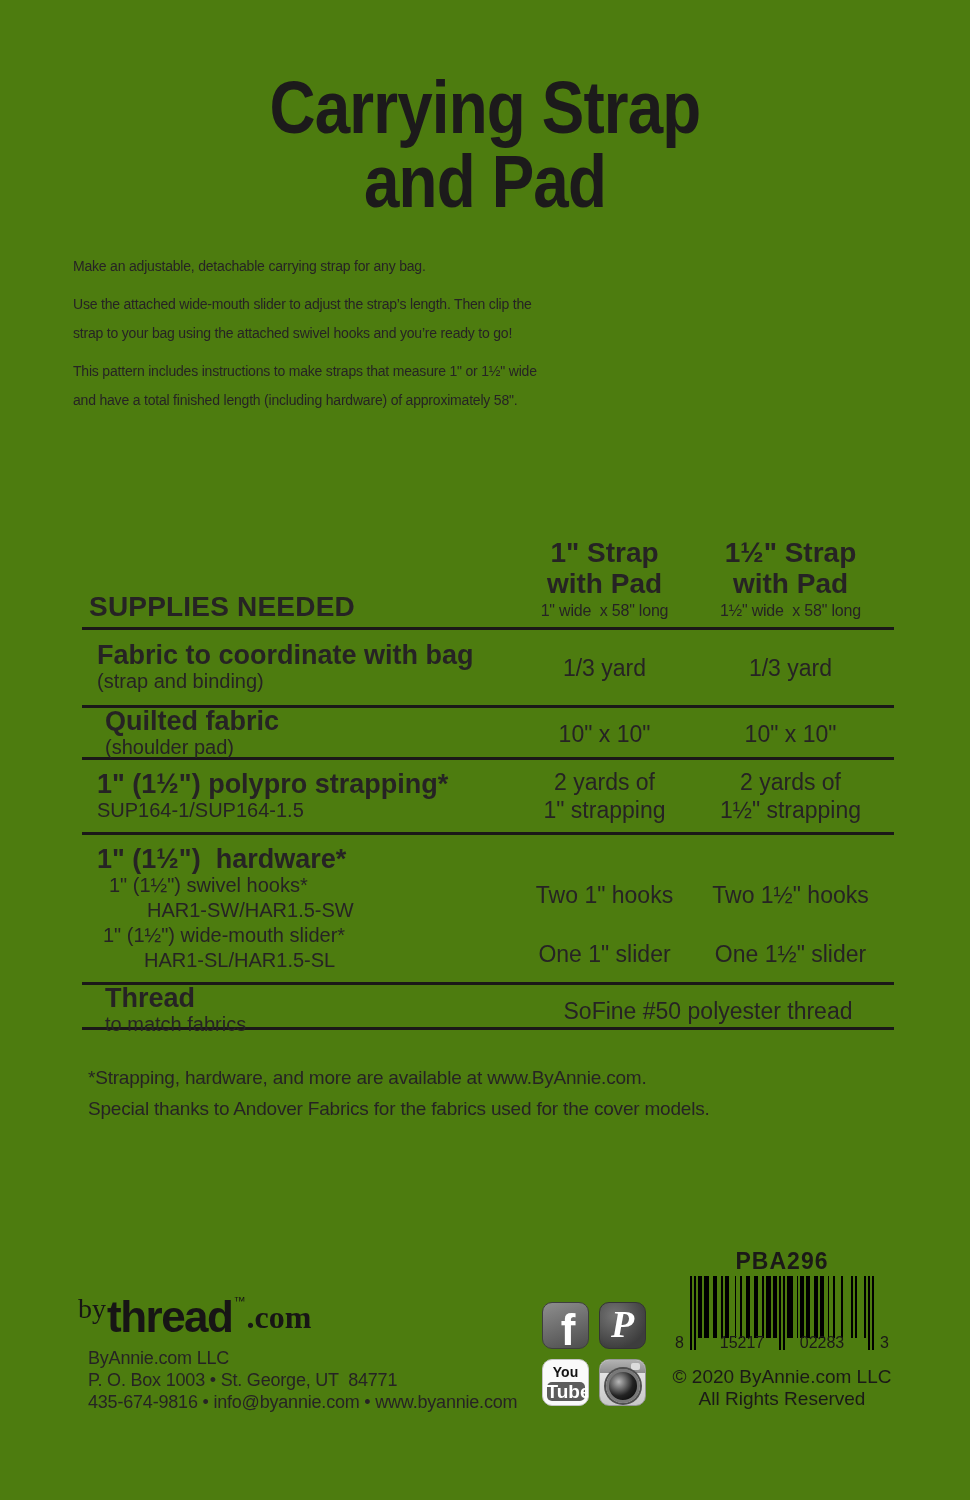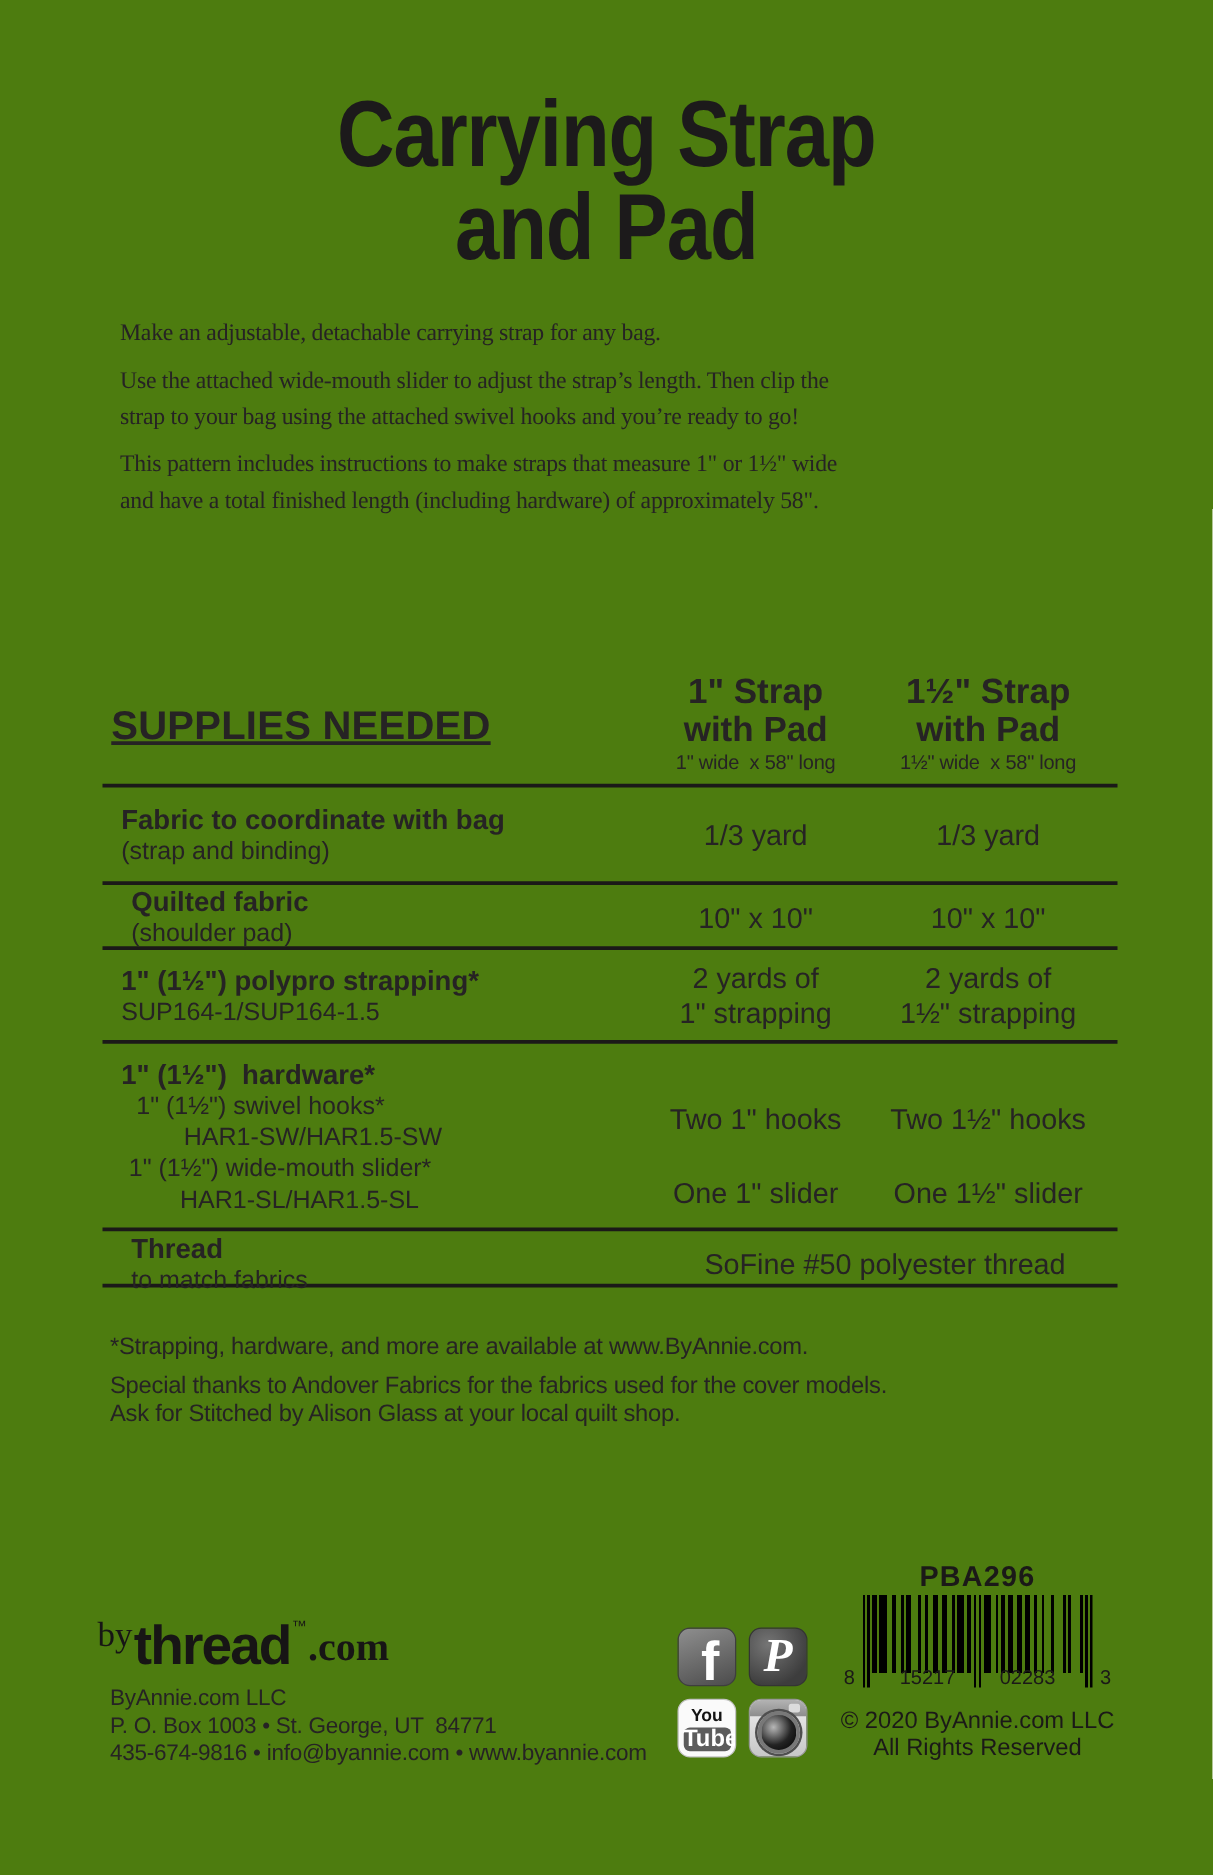--- a/index.html
+++ b/index.html
@@ -8,36 +8,36 @@
     font-family:"Liberation Sans","DejaVu Sans",sans-serif;color:#262324;
   }
   
   .title{
     position:absolute;top:70px;left:0;width:100%;margin:0;text-align:center;
     font-size:75px;line-height:74px;font-weight:bold;letter-spacing:-1px;color:#1c1a1b;
     transform:scaleX(0.85);transform-origin:50% 0;
   }
   .title .tl{display:block;}
   
-  .intro{position:absolute;left:96px;top:252px;font-size:19px;line-height:29px;letter-spacing:-0.2px;font-family:Liberation Serif, serif;}
+  .intro{position:absolute;left:73px;top:252px;font-size:14px;line-height:29px;letter-spacing:-0.2px;}
   .intro p{margin:0 0 9px 0;}
   .intro .ln{display:block;white-space:nowrap;}
   
   .supplies{position:absolute;left:82px;top:520px;width:812px;}
   .row{display:grid;grid-template-columns:440px 165px 207px;box-sizing:border-box;border-bottom:3px solid #1b1918;}
   .thead{height:110px;}
   .r1{height:78px;} .r2{height:52px;} .r3{height:75px;} .r4{height:150px;} .r5{height:45px;}
   .cell{display:flex;flex-direction:column;justify-content:center;min-width:0;}
   .labelcell{padding-left:15px;}
   .thead .cell{justify-content:flex-end;}
-  .heading{font-size:32px;font-weight:bold;letter-spacing:0.2px;padding:0 0 28px 7px;text-decoration:underline;}
+  .heading{font-size:28px;font-weight:bold;letter-spacing:0.2px;padding:0 0 4px 7px;}
   .colhead{text-align:center;align-items:center;padding-bottom:7px;}
   .chl{font-size:28px;font-weight:bold;line-height:31px;}
   .chc{font-size:16px;margin-top:3px;letter-spacing:-0.2px;white-space:nowrap;}
-  .rn{font-weight:bold;font-size:22px;line-height:27px;}
+  .rn{font-weight:bold;font-size:27px;line-height:27px;}
   .rs{font-size:20px;line-height:24px;}
   .inline{align-items:baseline;}
   .inline .rs{margin-left:8px;}
   .val{align-items:center;text-align:center;font-size:23px;line-height:28px;}
   .hw{justify-content:flex-start;padding-top:11px;}
   .hwl{font-size:20px;line-height:25px;}
   .i1{padding-left:12px;} .i2{padding-left:50px;} .i3{padding-left:6px;} .i4{padding-left:47px;}
   .r4v{justify-content:flex-start;padding-top:46px;}
   .v2{margin-top:31px;}
   .span2{grid-column:2/4;}
@@ -177,21 +177,20 @@
         <span class="rs">to match fabrics</span>
       </div>
       <div class="cell val span2">SoFine #50 polyester thread</div>
     </div>
 
   </section>
 
   <div class="footnotes">
     <div class="fn fn1">*Strapping, hardware, and more are available at www.ByAnnie.com.</div>
     <div class="fn">Special thanks to Andover Fabrics for the fabrics used for the cover models.</div>
-    <div class="fn">Ask for Stitched by Alison Glass at your local quilt shop.</div>
   </div>
 
   <footer>
 
     <div class="logo">
       <span class="lg-by">by</span>
         <span class="lg-annie">thread</span>
         <span class="lg-tm">™</span>
         <span class="lg-com">.com</span>
     </div>

